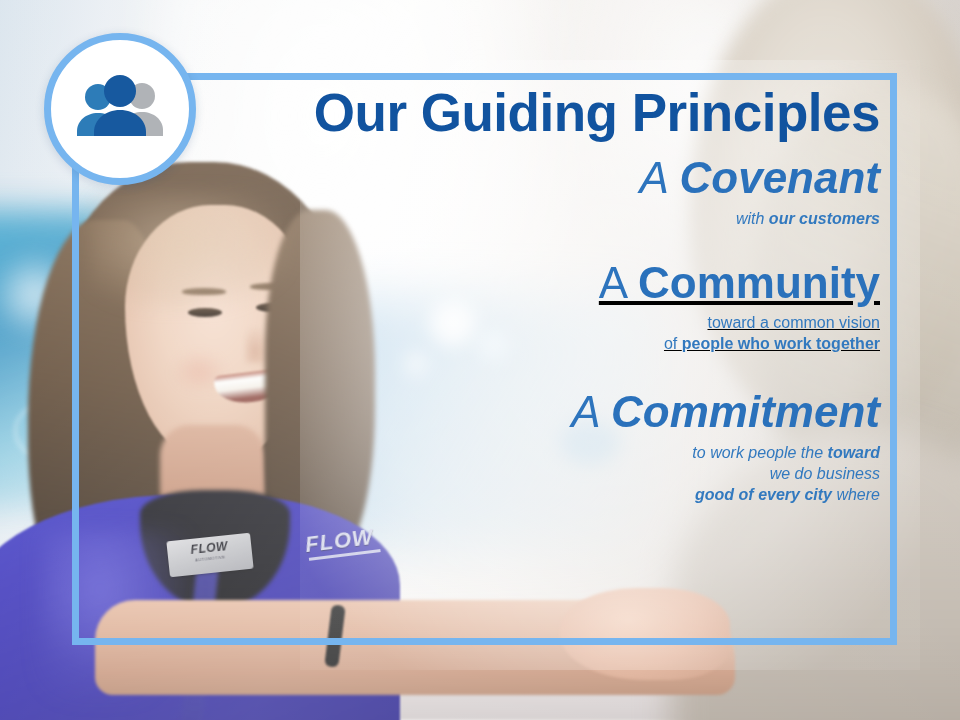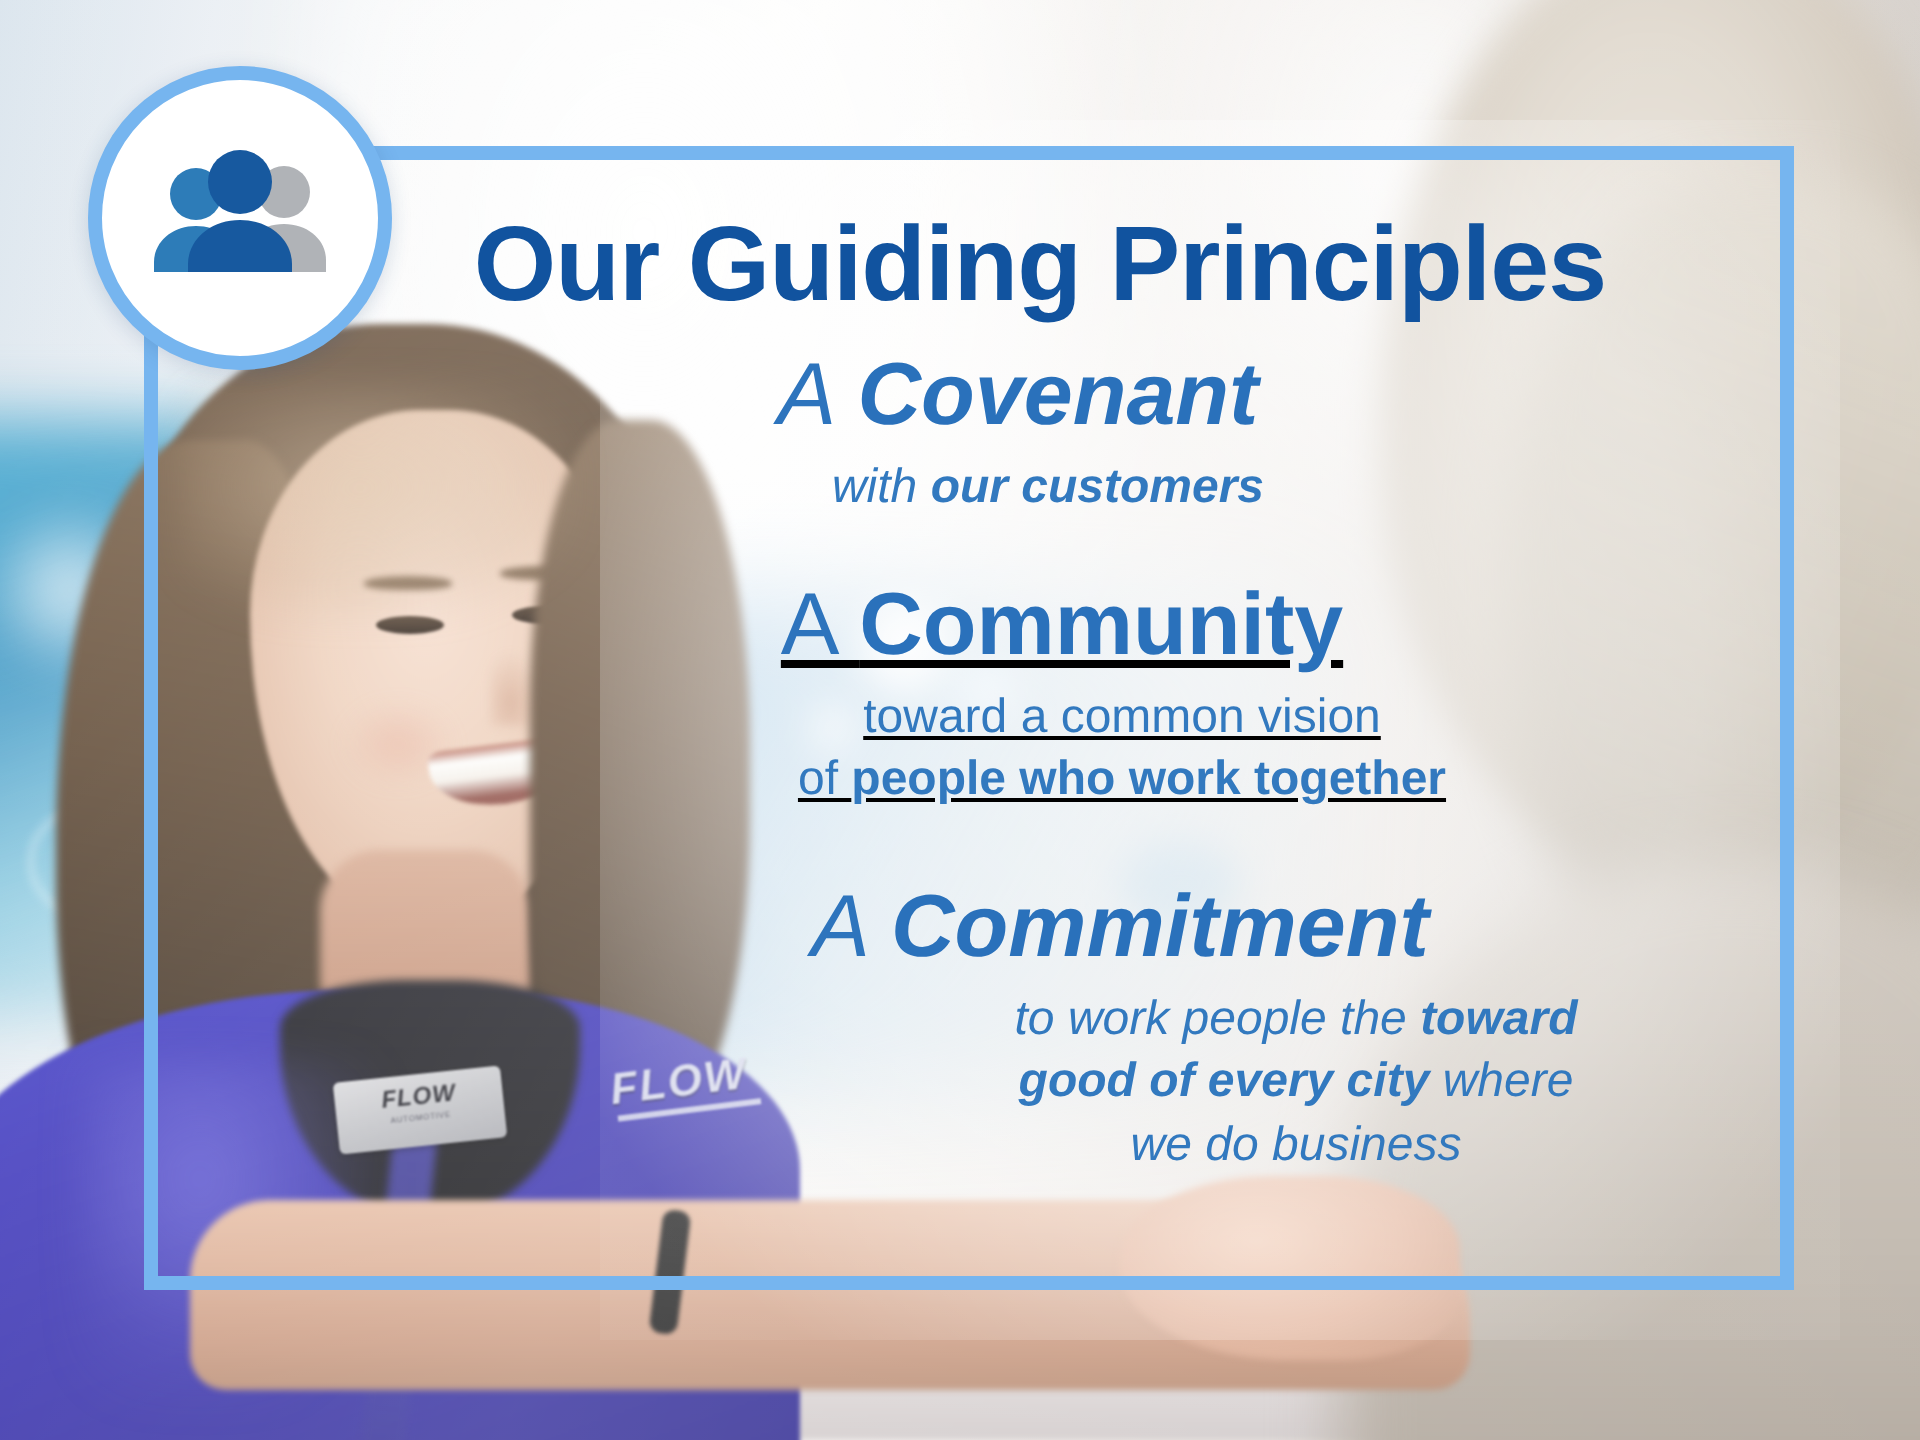--- a/index.html
+++ b/index.html
@@ -284,39 +284,38 @@
     background:#ffffff;
     border:7px solid #76b5ef;
     box-shadow:0 2px 10px rgba(40,80,130,.18);
     display:flex; align-items:center; justify-content:center;
   }
   .badge svg{ display:block; }
 
   
   .copy{
     position:absolute; left:120px; top:86px; width:760px;
-    text-align:center;
-    margin-top:20px;
+    text-align:right;
   }
   .headline{
     font-size:53px; font-weight:bold; line-height:1.02;
     color:#11539f;
     letter-spacing:-0.5px;
     margin-left:40px;
   }
 
   .block{ margin-top:14px; }
   .big{
     font-size:44px; line-height:1.08;
     color:#2d74bd;
     font-weight:normal;
   }
   .big b{ font-weight:bold; color:#2a71bb; }
   .sub{
-    font-size:24px; line-height:1.32;
+    font-size:16px; line-height:1.32;
     color:#3279bf;
     font-weight:normal;
     margin-top:6px;
   }
   .sub b{ font-weight:bold; }
 
   .b1{ margin-left:18px;font-style:italic; }
   .b1 .sub{ margin-left:30px; }
   .b2{ margin-top:30px; margin-left:62px;text-decoration:underline; }
   .b2 .sub{ margin-left:60px; }
@@ -424,19 +423,19 @@
         <div><span>of </span><b>people who work together</b></div>
       </div>
     </div>
 
     <div class="block b3">
       <div class="big">
         <span>A </span><b>Commitment</b>
       </div>
       <div class="sub">
         <div><span>to work people the </span><b>toward</b></div>
+        <div><span>we do business</span></div>
         <div><b>good of every city</b><span> where</span></div>
-        <div><span>we do business</span></div>
       </div>
     </div>
 
   </div>
 </div>
 
 </body></html>

